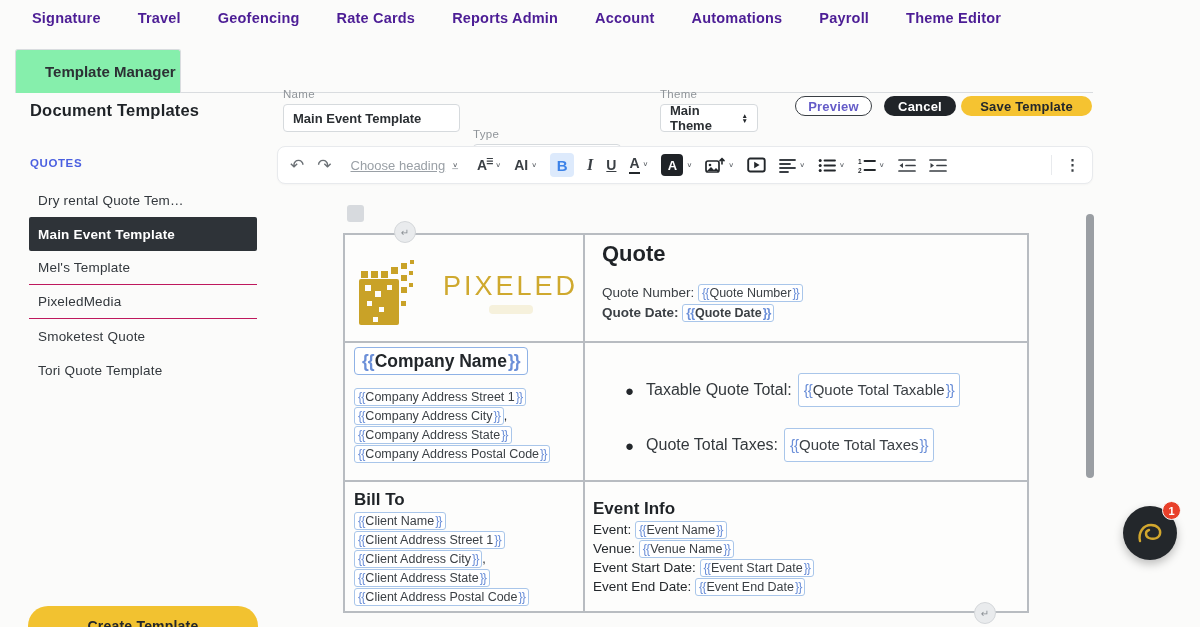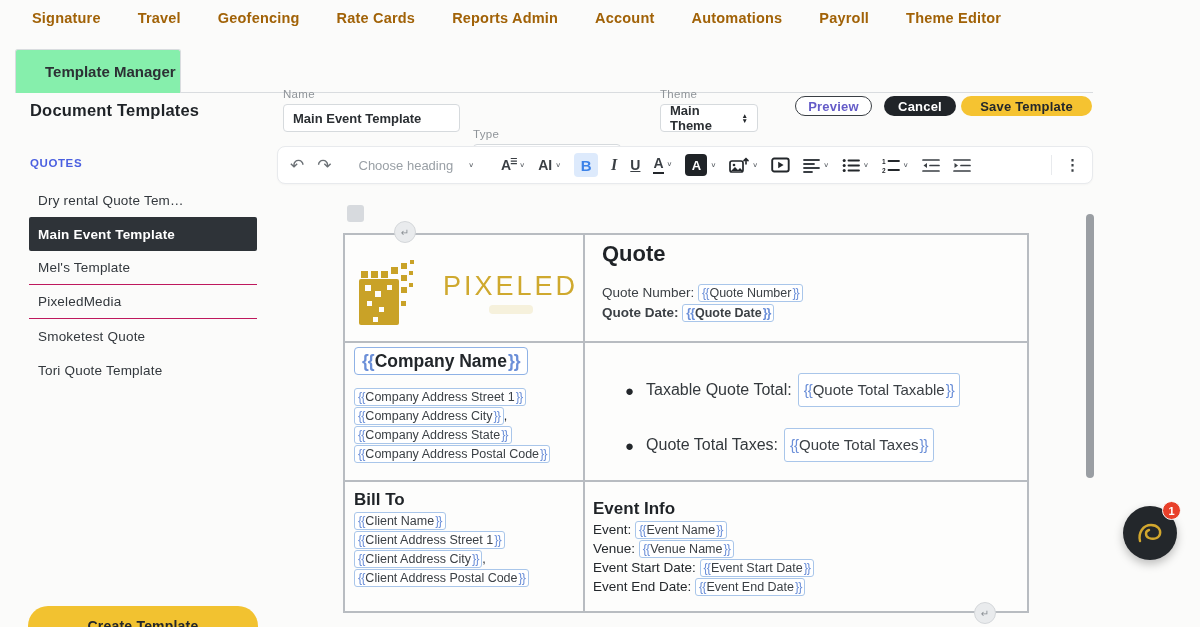--- a/index.html
+++ b/index.html
@@ -6,21 +6,21 @@
   html,body { background:#ffffff; }
   body { font-family:"Liberation Sans", sans-serif; }
   #screen {
     position:relative; width:1200px; height:627px; overflow:hidden;
     background:#fbfbfa; color:#23272b;
   }
 
   
   .topnav { position:absolute; left:32px; top:10px; display:flex; gap:37px; }
   .topnav a {
-    color:#a16207; font-size:14.5px; font-weight:600; text-decoration:none;
+    color:#4c1d95; font-size:14.5px; font-weight:600; text-decoration:none;
     letter-spacing:.2px; cursor:pointer; white-space:nowrap;
   }
 
   
   .tab {
     position:absolute; left:15px; top:49px; width:166px; height:44px;
     border:1px solid #d9dcdf; border-bottom:none; border-radius:3px 3px 0 0;
     background:#86efac; display:flex; align-items:center; padding-left:29px;
     font-size:15px; font-weight:600; color:#2c3034; z-index:2;
   }
@@ -65,21 +65,21 @@
   .toolbar {
     position:absolute; left:277px; top:146px; width:816px; height:38px;
     background:#fff; border:1px solid #e8eaed; border-radius:8px;
     display:flex; align-items:center; padding:0 12px; gap:13px;
     box-shadow:0 1px 2px rgba(0,0,0,.03);
   }
   .tbtn { display:flex; align-items:center; gap:3px; cursor:pointer; color:#3a3f44; user-select:none; }
   .tbtn svg { display:block; }
   .chev { font-size:8px; color:#5f646a; transform:scaleY(.8); }
   .arrow { font-size:17px; color:#6b7075; line-height:1; }
-  .heading-sel { color:#9aa0a6; font-size:13px; gap:15px; margin:0 14px; }
+  .heading-sel { color:#9aa0a6; font-size:13px; gap:7px; margin:0 6px;text-decoration:underline; }
   .glyphA { font-size:14px; font-weight:700; }
   .sub-lines { font-size:8px; letter-spacing:-1px; margin-left:-1px; }
   .b-active { width:24px; height:24px; background:#ddeafc; border-radius:4px; color:#3c82e8;
               font-weight:800; font-size:15px; display:flex; align-items:center; justify-content:center; }
   .i-italic { font-family:"Liberation Serif", serif; font-style:italic; font-size:16px; font-weight:600; }
   .u-under { font-size:14px; font-weight:700; text-decoration:underline; }
   .a-color { font-size:14px; font-weight:700; border-bottom:2.5px solid #23272b; line-height:1.1; }
   .a-box { width:22px; height:22px; background:#1f2327; border-radius:4px; color:#fff;
            font-size:13px; font-weight:800; display:flex; align-items:center; justify-content:center; }
   .tb-sep { width:1px; height:20px; background:#e8eaed; margin-left:auto; }
@@ -364,20 +364,21 @@
         <span>Quote Total Taxes:</span>
         <span class="chip">Quote Total Taxes</span>
       </div>
     </div>
 
     <div class="sec-title" style="left:9px; top:255px;">Bill To</div>
     <div class="addr-block" style="left:9px; top:277px;">
       <div class="row"><span class="chip">Client Name</span></div>
       <div class="row"><span class="chip">Client Address Street 1</span></div>
       <div class="row"><span class="chip">Client Address City</span><span>,</span></div>
+      <div class="row"><span class="chip">Client Address State</span></div>
       <div class="row"><span class="chip">Client Address Postal Code</span></div>
     </div>
     <div class="sec-title" style="left:248px; top:264px;">Event Info</div>
     <div class="addr-block" style="left:248px; top:285px; font-size:13.5px;">
       <div class="row"><span>Event:</span> <span class="chip">Event Name</span></div>
       <div class="row"><span>Venue:</span> <span class="chip">Venue Name</span></div>
       <div class="row"><span>Event Start Date:</span> <span class="chip">Event Start Date</span></div>
       <div class="row"><span>Event End Date:</span> <span class="chip">Event End Date</span></div>
     </div>
   </div>

